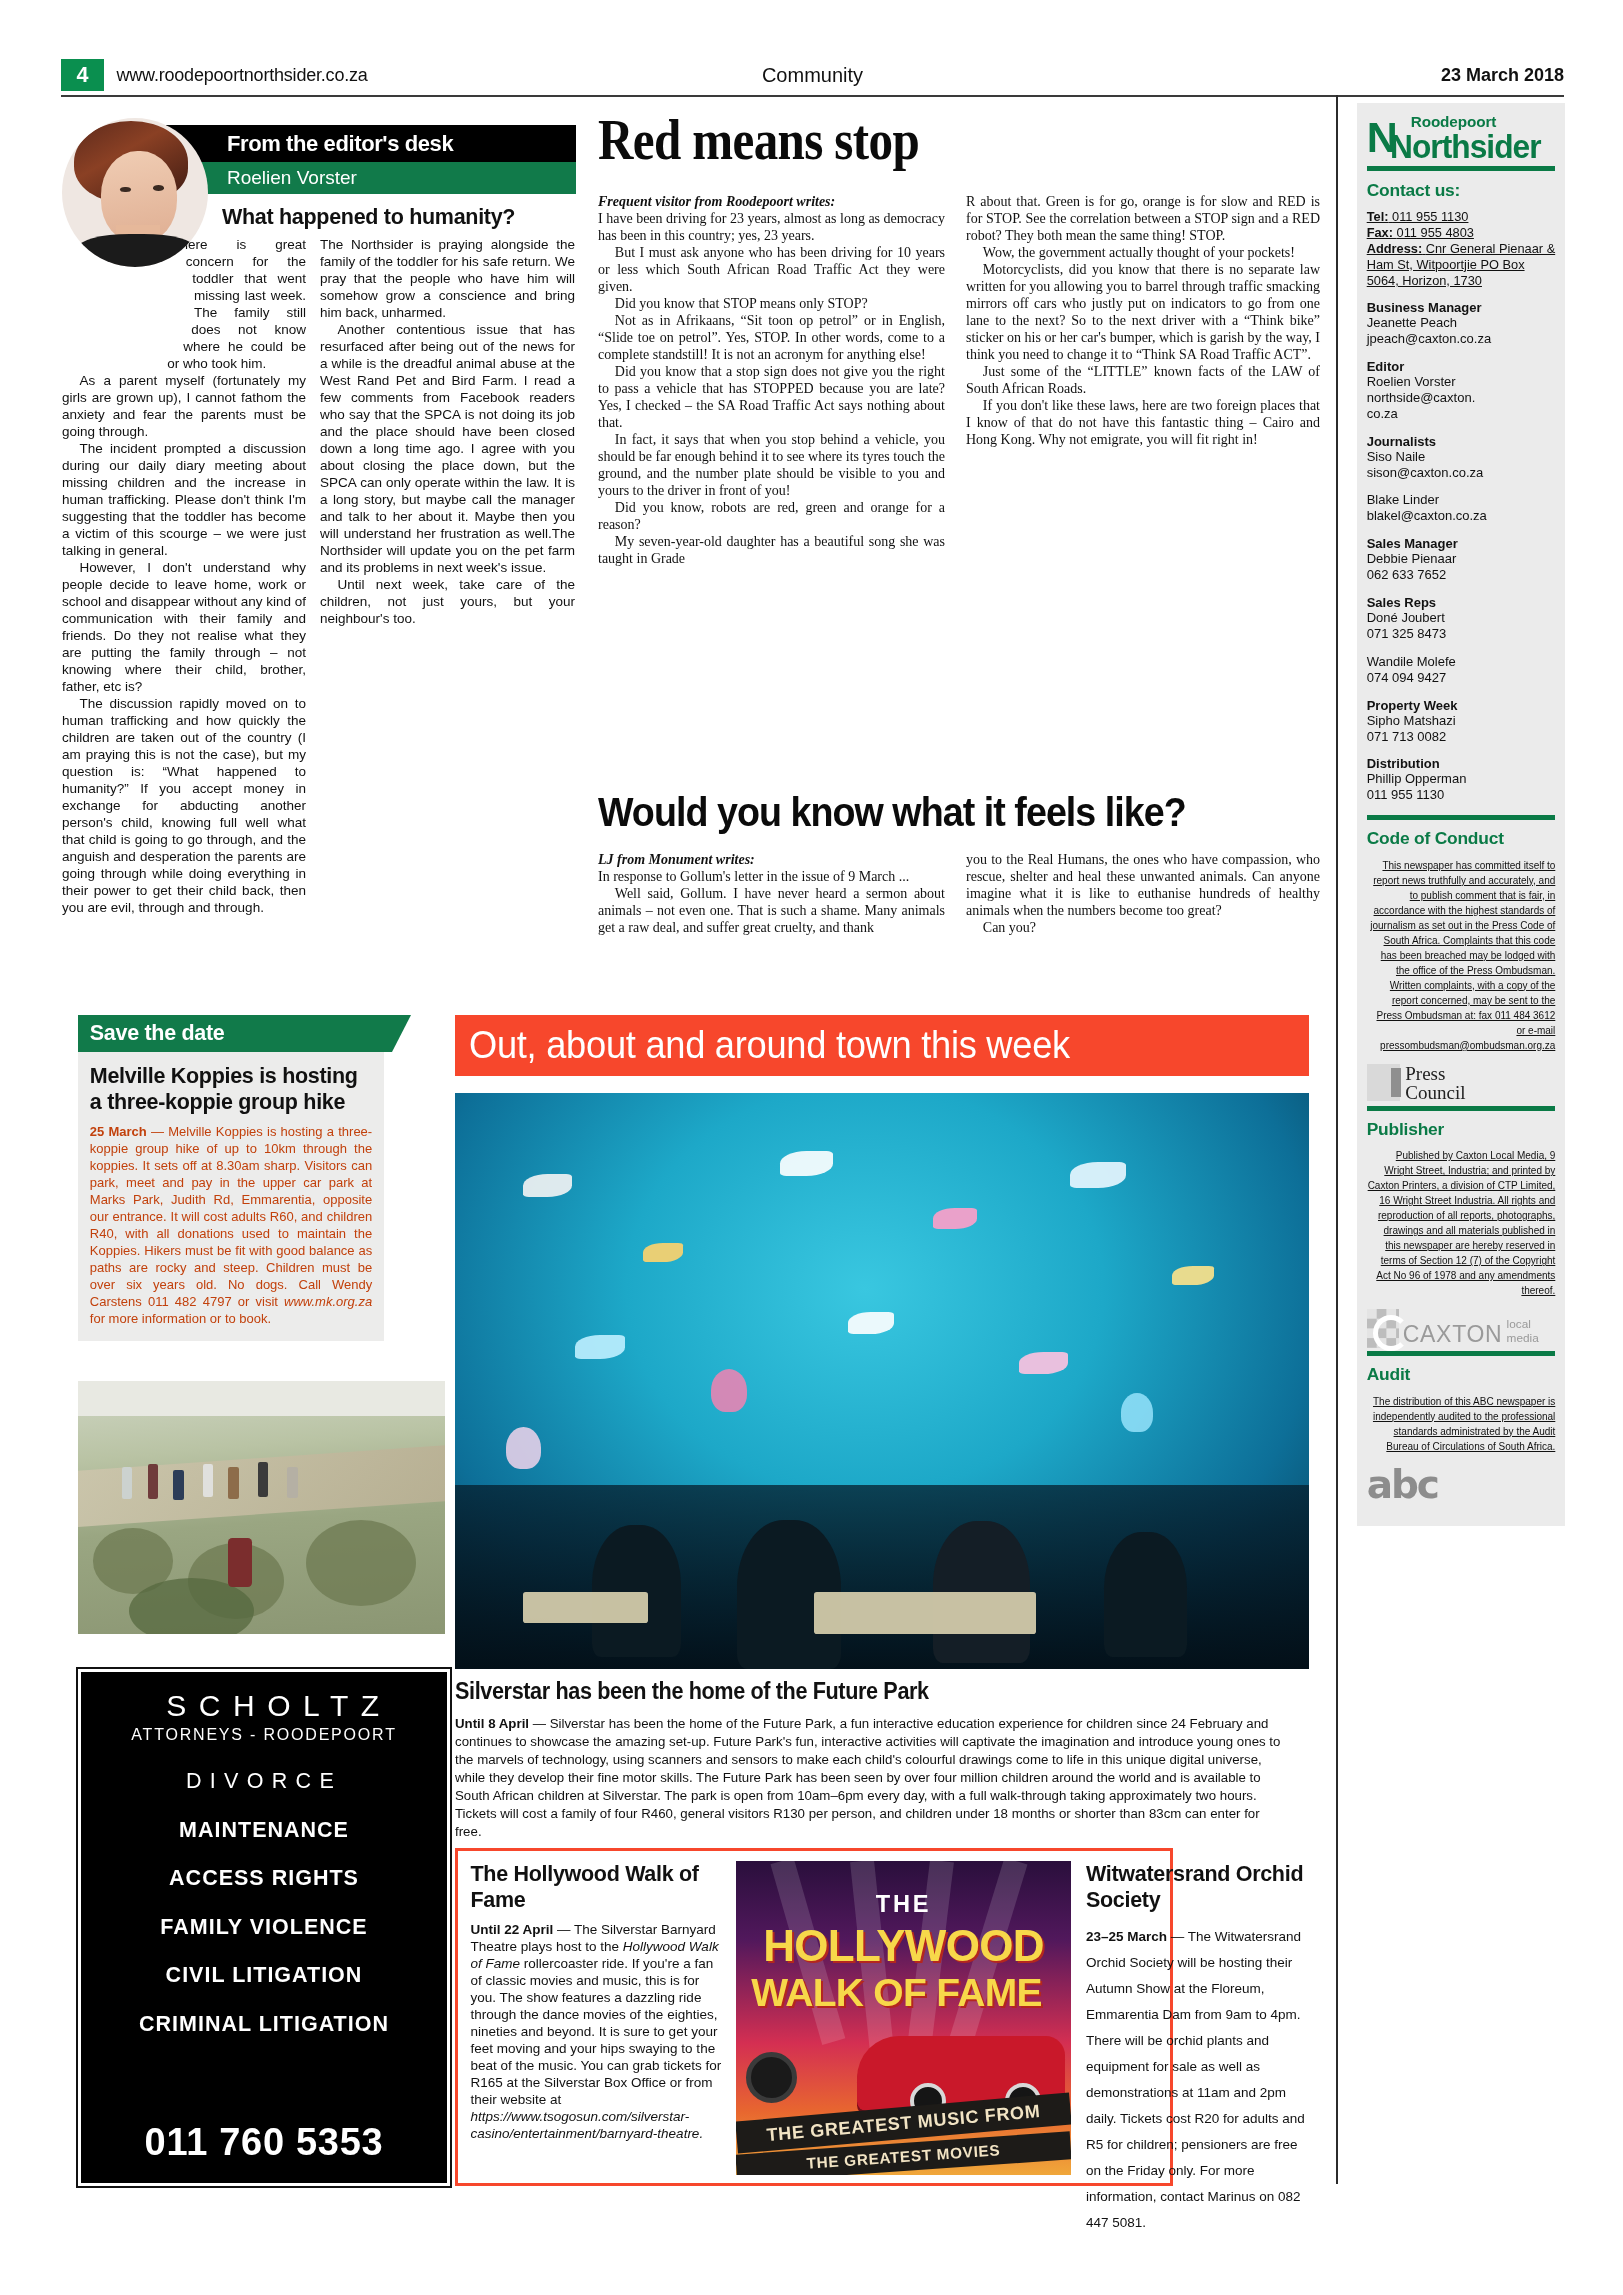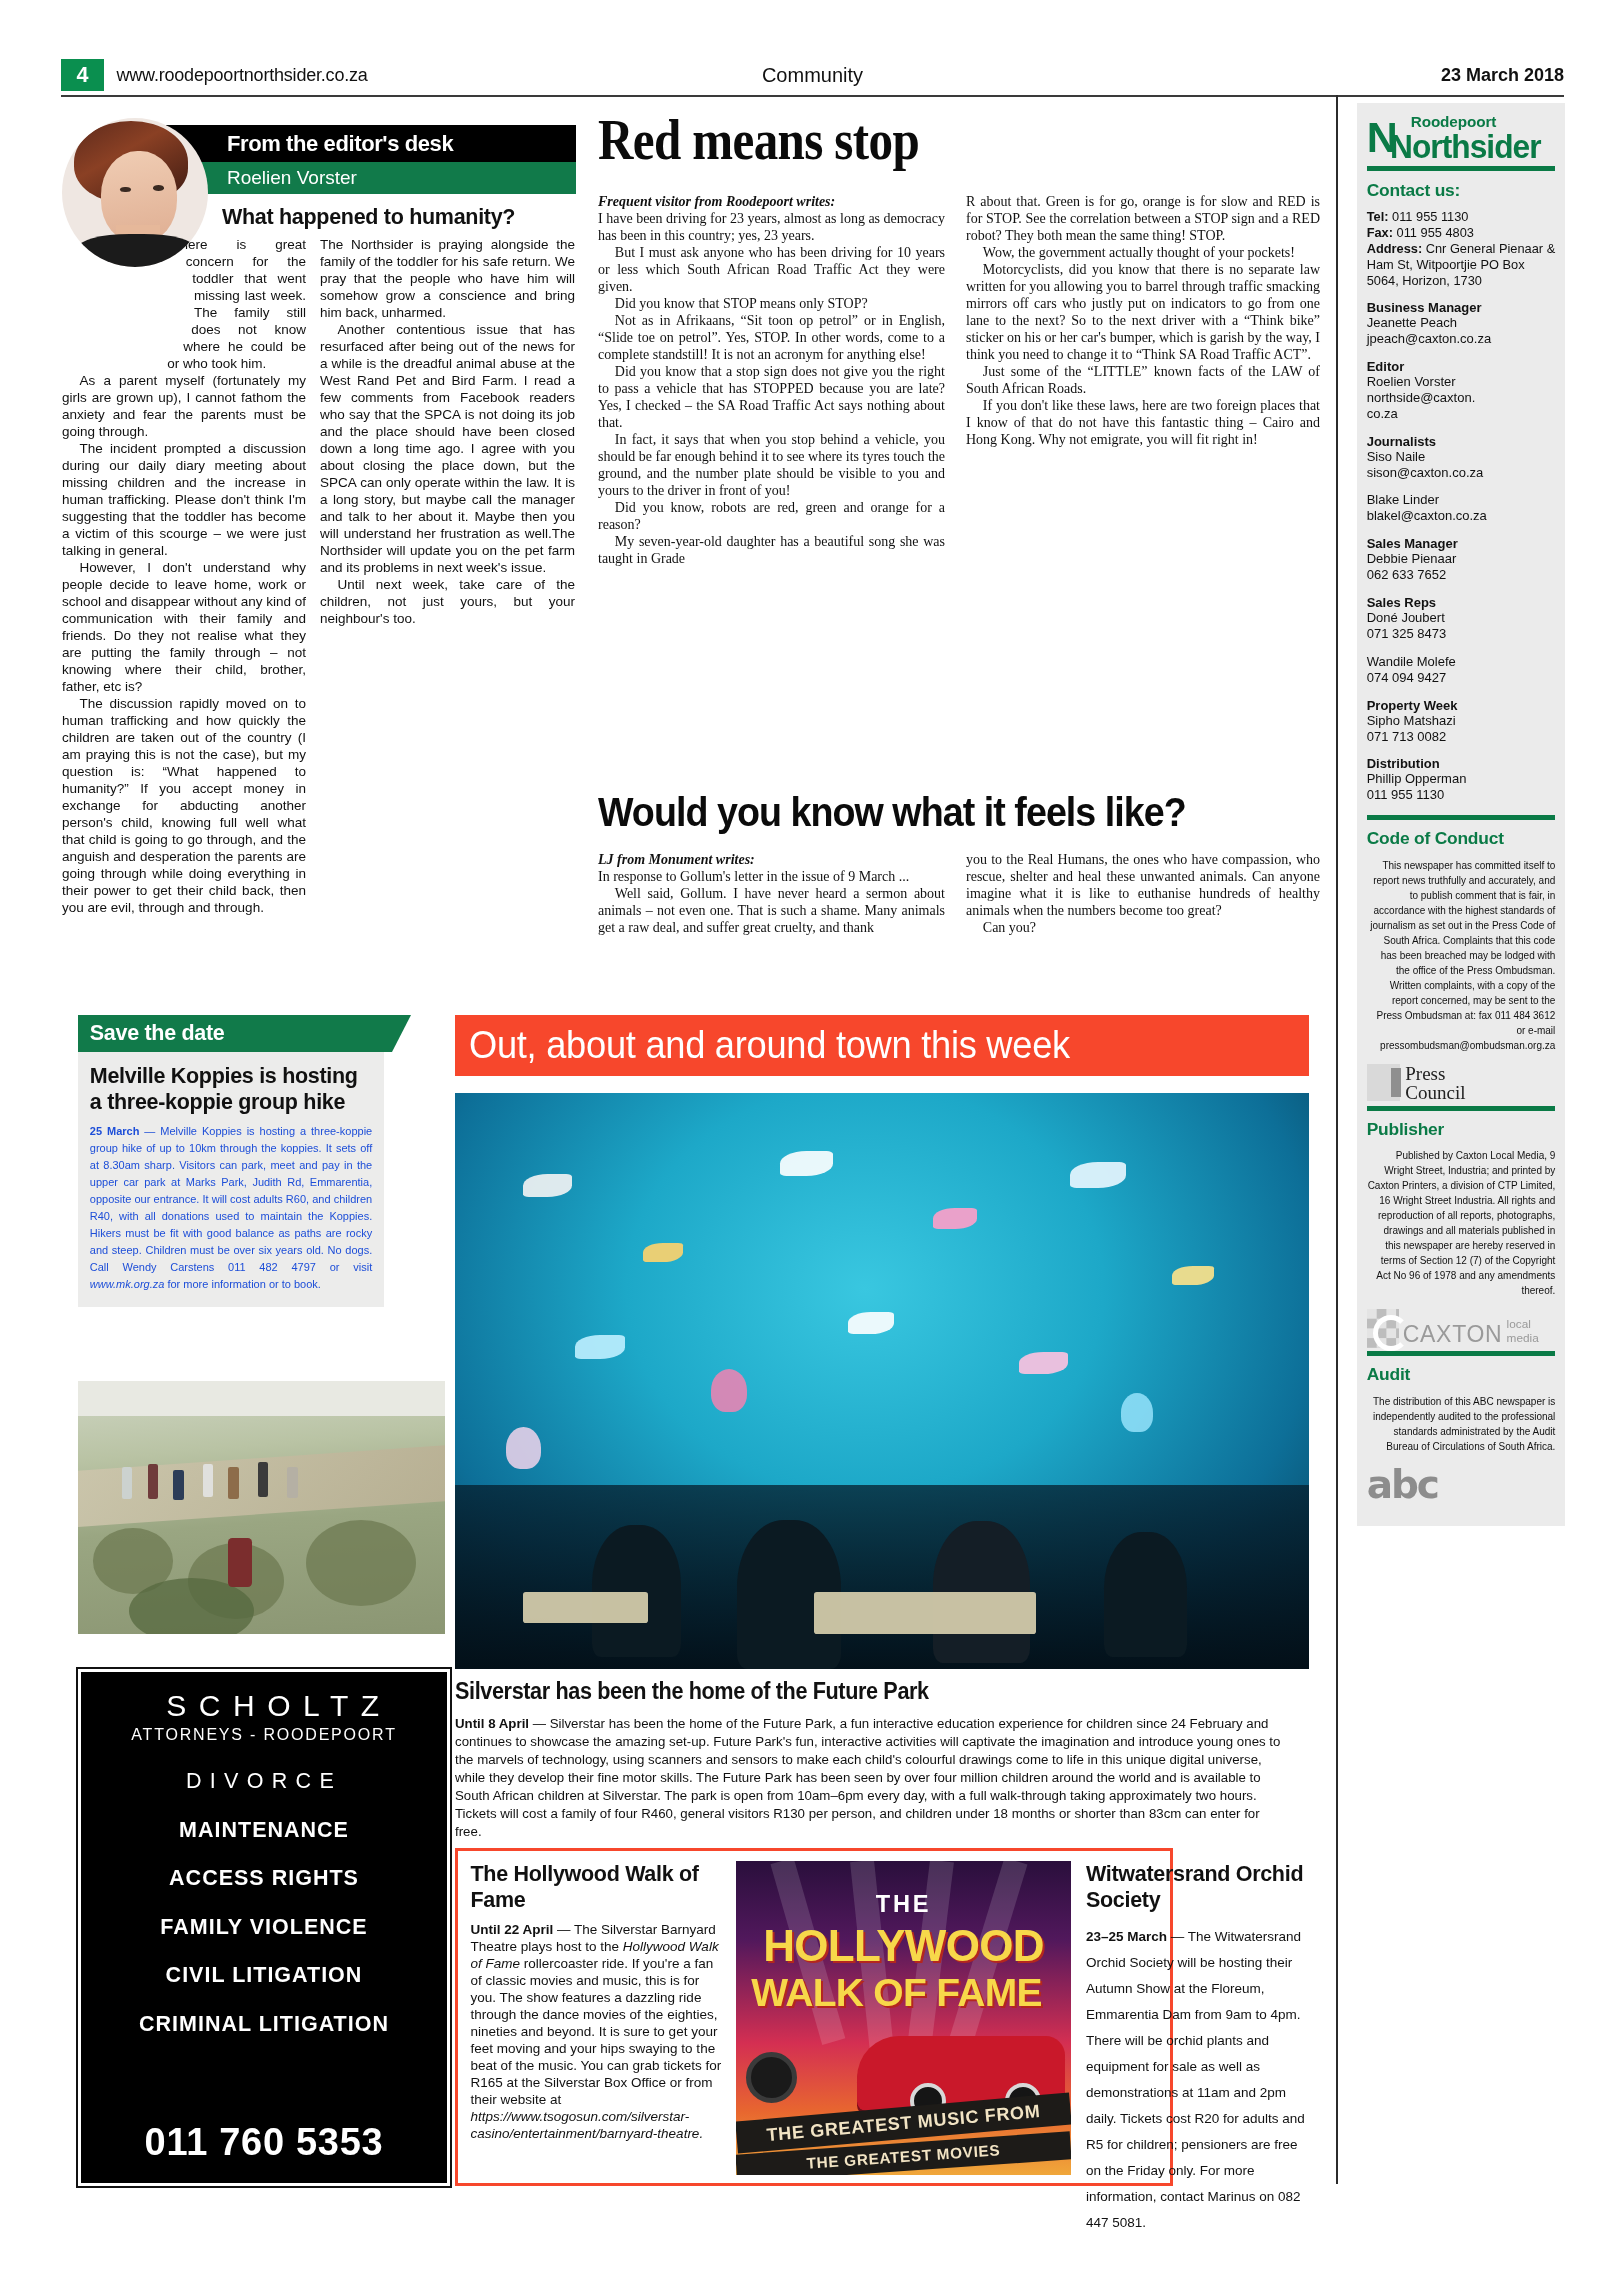--- a/index.html
+++ b/index.html
@@ -72,21 +72,21 @@
   .art2 .cols { position:absolute; top:60px; left:0; width:722px; }
 
   
   .std { position:absolute; left:78px; top:1015px; width:306px; }
   .std-tab { position:relative; width:314px; height:37px; background:#117a4a; }
   .std-tab span { color:#fff; font-size:21.5px; font-weight:700; position:absolute; left:11.8px; top:5.6px; letter-spacing:-0.3px; }
   .std-tab::after { content:""; position:absolute; right:-19.4px; top:0; border-top:37px solid #117a4a;
                     border-right:19.4px solid transparent; }
   .std-body { background:#ececeb; padding:11px 11.8px 14px 11.8px; }
   .std-body h2 { margin:0 0 8.3px 0; font-size:21.5px; line-height:26px; font-weight:700; letter-spacing:-0.3px; color:#111; }
-  .std-body p { margin:0; font-size:11px; line-height:17px; color:#1d4ed8; text-align:justify; }
+  .std-body p { margin:0; font-size:13px; line-height:17px; color:#c2410c; text-align:justify; }
   .std-body b { font-weight:700; }
   .std-body i { font-style:italic; }
 
   .hike-photo { position:absolute; left:78px; top:1381px; width:367px; height:253px;
      background:linear-gradient(175deg,#cfd6c4 0%,#b9c3a4 28%,#9aa682 55%,#8b9673 100%); overflow:hidden; }
   .hike-photo .sky { position:absolute; left:0; top:0; width:100%; height:14%; background:#e8e9e2; }
   .hike-photo .trail { position:absolute; left:-6%; top:30%; width:120%; height:22%;
      background:linear-gradient(90deg,#cfc7ae,#b9ae92); transform:rotate(-4deg); opacity:.85; }
   .hike-photo .bush { position:absolute; border-radius:50%; background:#6d7a52; opacity:.75; }
   .hike-photo .person { position:absolute; width:10.4px; border-radius:2.1px; }
@@ -166,21 +166,21 @@
   
   .sb { position:absolute; left:1357px; top:103px; width:208px; background:#ebebeb; padding:0 0 7px 0; }
   .sb-inner { padding:8.3px 9.7px 12.5px 9.7px; }
   .logo { position:relative; height:51px; margin-bottom:4.2px; }
   .logo .small { position:absolute; left:44px; top:1.4px; font-size:15.3px; font-weight:700; color:#0a7a46; letter-spacing:-0.1px; }
   .logo .big { position:absolute; left:0; top:12.5px; font-size:33px; font-weight:700; color:#0a7a46;
                letter-spacing:-1px; transform:scaleX(0.96); transform-origin:left center; }
   .logo .bigN { position:absolute; left:0; top:7px; font-size:43px; font-weight:700; color:#0a7a46; line-height:39px; }
   .grn-rule { height:4.9px; background:#0a7a46; margin:2.8px 0 8.3px 0; }
   .sb h3 { margin:0 0 8.3px 0; font-size:17.4px; font-weight:700; color:#0a7a46; letter-spacing:-0.2px; }
-  .sb p { margin:0 0 11px 0; font-size:12.8px; line-height:16px; color:#111; }
+  .sb p { margin:0 0 11px 0; font-size:12.8px; line-height:16px; color:#111;text-decoration:underline; }
   .sb p.tight { margin-bottom:0; }
   .sb b { font-weight:700; }
   .sb .blk { margin-bottom:11.8px; }
   .sb .blk .role { font-size:13px; font-weight:700; color:#111; }
   .sb .blk .val { font-size:13px; line-height:16px; color:#111; }
   .sb .small-p { font-size:10px; line-height:15px;text-align:right; }
 
   .press-logo { display:flex; align-items:center; gap:5.6px; margin:5.6px 0 4.2px 0; }
   .press-logo .mark { width:33px; height:37px; background:#d9d9d9; position:relative; }
   .press-logo .mark::after { content:""; position:absolute; right:-1.4px; top:4.2px; width:9.7px; height:29px; background:#8f8f8f; }

